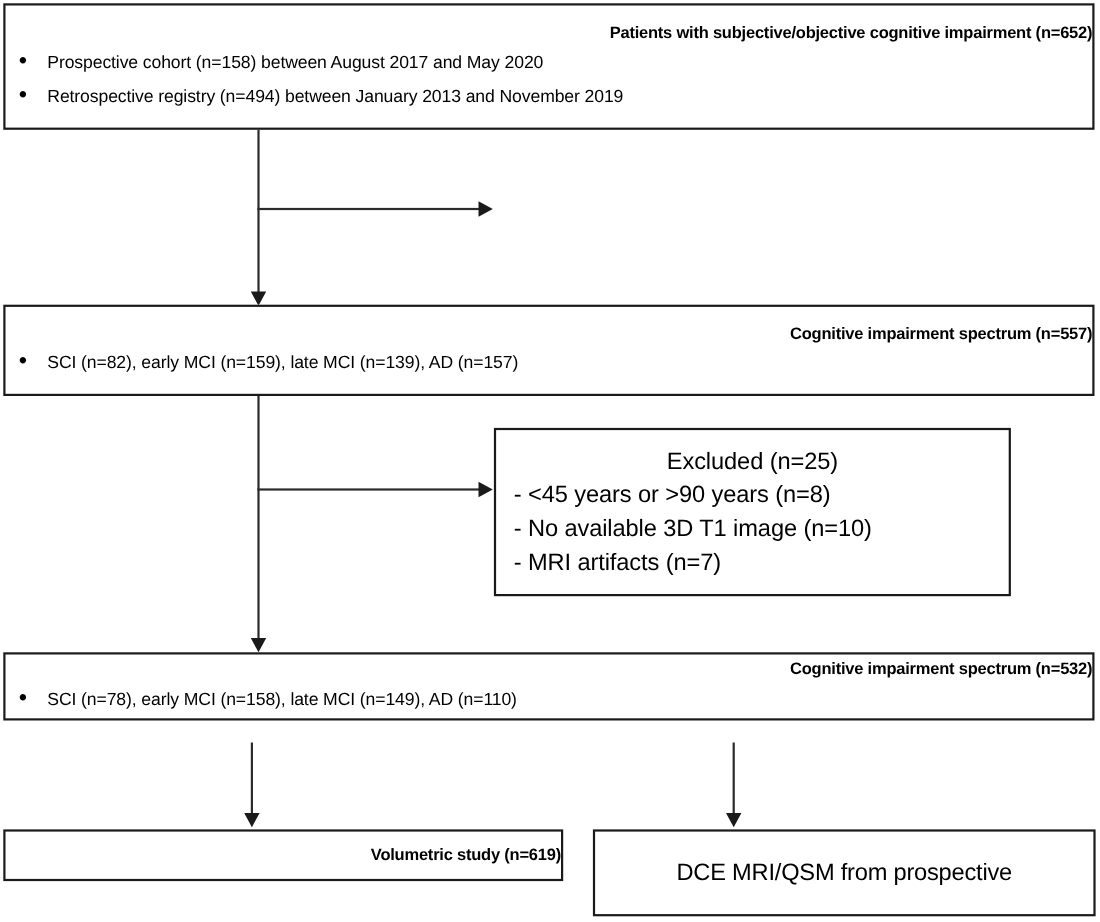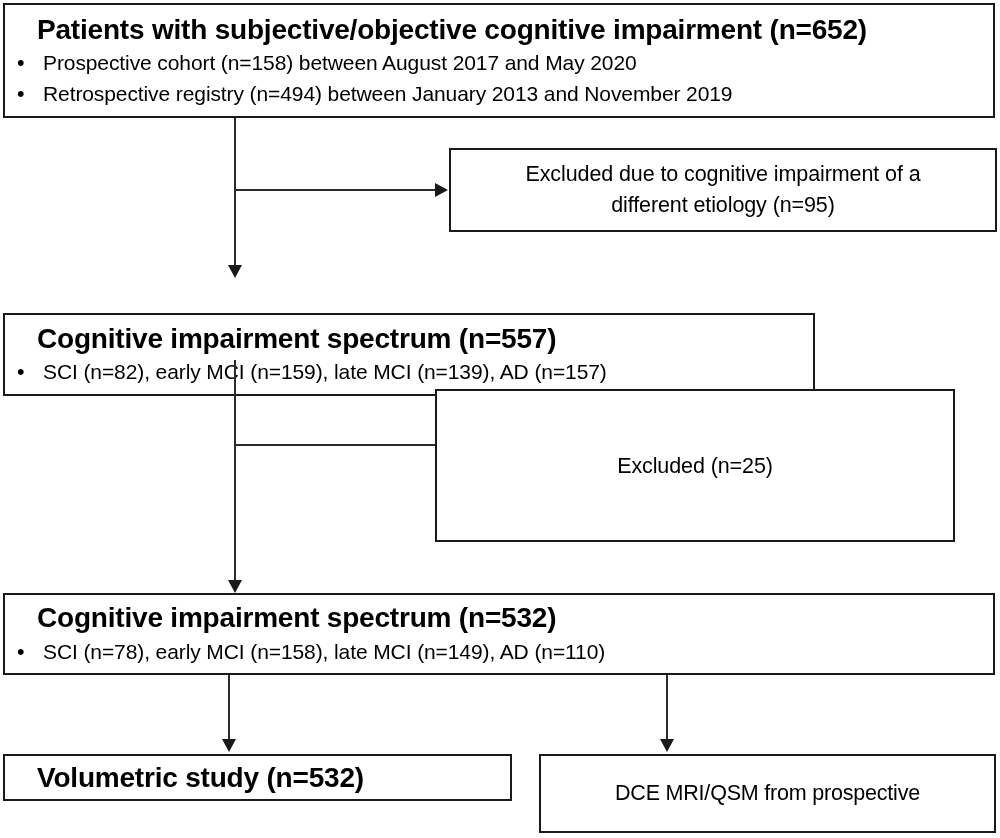--- a/index.html
+++ b/index.html
@@ -26,22 +26,22 @@
   }
   .node-inner {
     position: absolute;
     left: 0;
     right: 0;
     top: 50%;
     transform: translateY(-50%);
   }
   .line-title {
     font-weight: bold;
-    font-size: 28px;
-    text-align: left;
+    font-size: 15px;
+    text-align: right;
     letter-spacing: -0.2px;
     line-height: 1.32;
     white-space: nowrap;
     padding-left: 32px;
   }
   .line-plain {
     font-weight: normal;
     font-size: 21.5px;
     line-height: 1.42;
     letter-spacing: -0.1px;
@@ -54,21 +54,21 @@
   }
   .bullet-mark {
     flex: 0 0 auto;
     width: 26px;
     font-size: 21.5px;
     line-height: 1.42;
     text-align: left;
   }
   .bullet-text {
     flex: 1 1 auto;
-    font-size: 21px;
+    font-size: 16px;
     line-height: 1.42;
     letter-spacing: -0.1px;
     white-space: pre;
   }
   .center-text {
     text-align: center;
   }
   .dash-list {
     padding-left: 16px;
   }
@@ -127,68 +127,67 @@
       </div>
     </div>
   </div>
 
   <div class="conn v-line" style="left:234px; top:118px; height:150px;"></div>
   <div class="arrow-down" style="left:228px; top:265px;"></div>
 
   <div class="conn h-line" style="left:234px; top:189px; width:202px;"></div>
   <div class="arrow-right" style="left:435px; top:183px;"></div>
 
-  <div class="node" style="left:449px; top:148px; width:548px; height:84px;">
-    <div class="node-inner">
-      <div class="line-plain center-text">Excluded due to cognitive impairment of a</div>
-      <div class="line-plain center-text">different etiology (n=95)</div>
-    </div>
-  </div>
 
-  <div class="node" style="left:3px; top:277px; width:812px; height:83px;margin-top:36px;">
+  <div class="node" style="left:3px; top:277px; width:992px; height:83px;">
     <div class="node-inner">
       <div class="line-title">Cognitive impairment spectrum (n=557)</div>
       <div class="bullet-row">
         <span class="bullet-mark">•</span>
         <span class="bullet-text">SCI (n=82), early MCI (n=159), late MCI (n=139), AD (n=157)</span>
       </div>
     </div>
   </div>
 
   <div class="conn v-line" style="left:234px; top:360px; height:224px;"></div>
   <div class="arrow-down" style="left:228px; top:580px;"></div>
 
   <div class="conn h-line" style="left:234px; top:444px; width:202px;"></div>
   <div class="arrow-right" style="left:435px; top:438px;"></div>
 
-  <div class="node" style="left:435px; top:389px; width:520px; height:153px;">
+  <div class="node" style="left:449px; top:389px; width:470px; height:153px;">
     <div class="node-inner">
       <div class="line-plain center-text">Excluded (n=25)</div>
+      <div class="dash-list">
+        <div class="dash-row">- &lt;45 years or &gt;90 years (n=8)</div>
+        <div class="dash-row">- No available 3D T1 image (n=10)</div>
+        <div class="dash-row">- MRI artifacts (n=7)</div>
+      </div>
     </div>
   </div>
 
-  <div class="node" style="left:3px; top:593px; width:992px; height:82px;">
+  <div class="node" style="left:3px; top:593px; width:992px; height:62px;">
     <div class="node-inner">
       <div class="line-title">Cognitive impairment spectrum (n=532)</div>
       <div class="bullet-row">
         <span class="bullet-mark">•</span>
         <span class="bullet-text">SCI (n=78), early MCI (n=158), late MCI (n=149), AD (n=110)</span>
       </div>
     </div>
   </div>
 
   <div class="conn v-line" style="left:228px; top:675px; height:67px;"></div>
   <div class="arrow-down" style="left:222px; top:739px;"></div>
 
   <div class="conn v-line" style="left:666px; top:675px; height:67px;"></div>
   <div class="arrow-down" style="left:660px; top:739px;"></div>
 
   <div class="node" style="left:3px; top:754px; width:509px; height:47px;">
     <div class="node-inner">
-      <div class="line-title">Volumetric study (n=532)</div>
+      <div class="line-title">Volumetric study (n=619)</div>
     </div>
   </div>
 
   <div class="node" style="left:539px; top:754px; width:457px; height:79px;">
     <div class="node-inner">
       <div class="bold-wrap">DCE MRI/QSM from prospective</div>
     </div>
   </div>
 
 </div>

